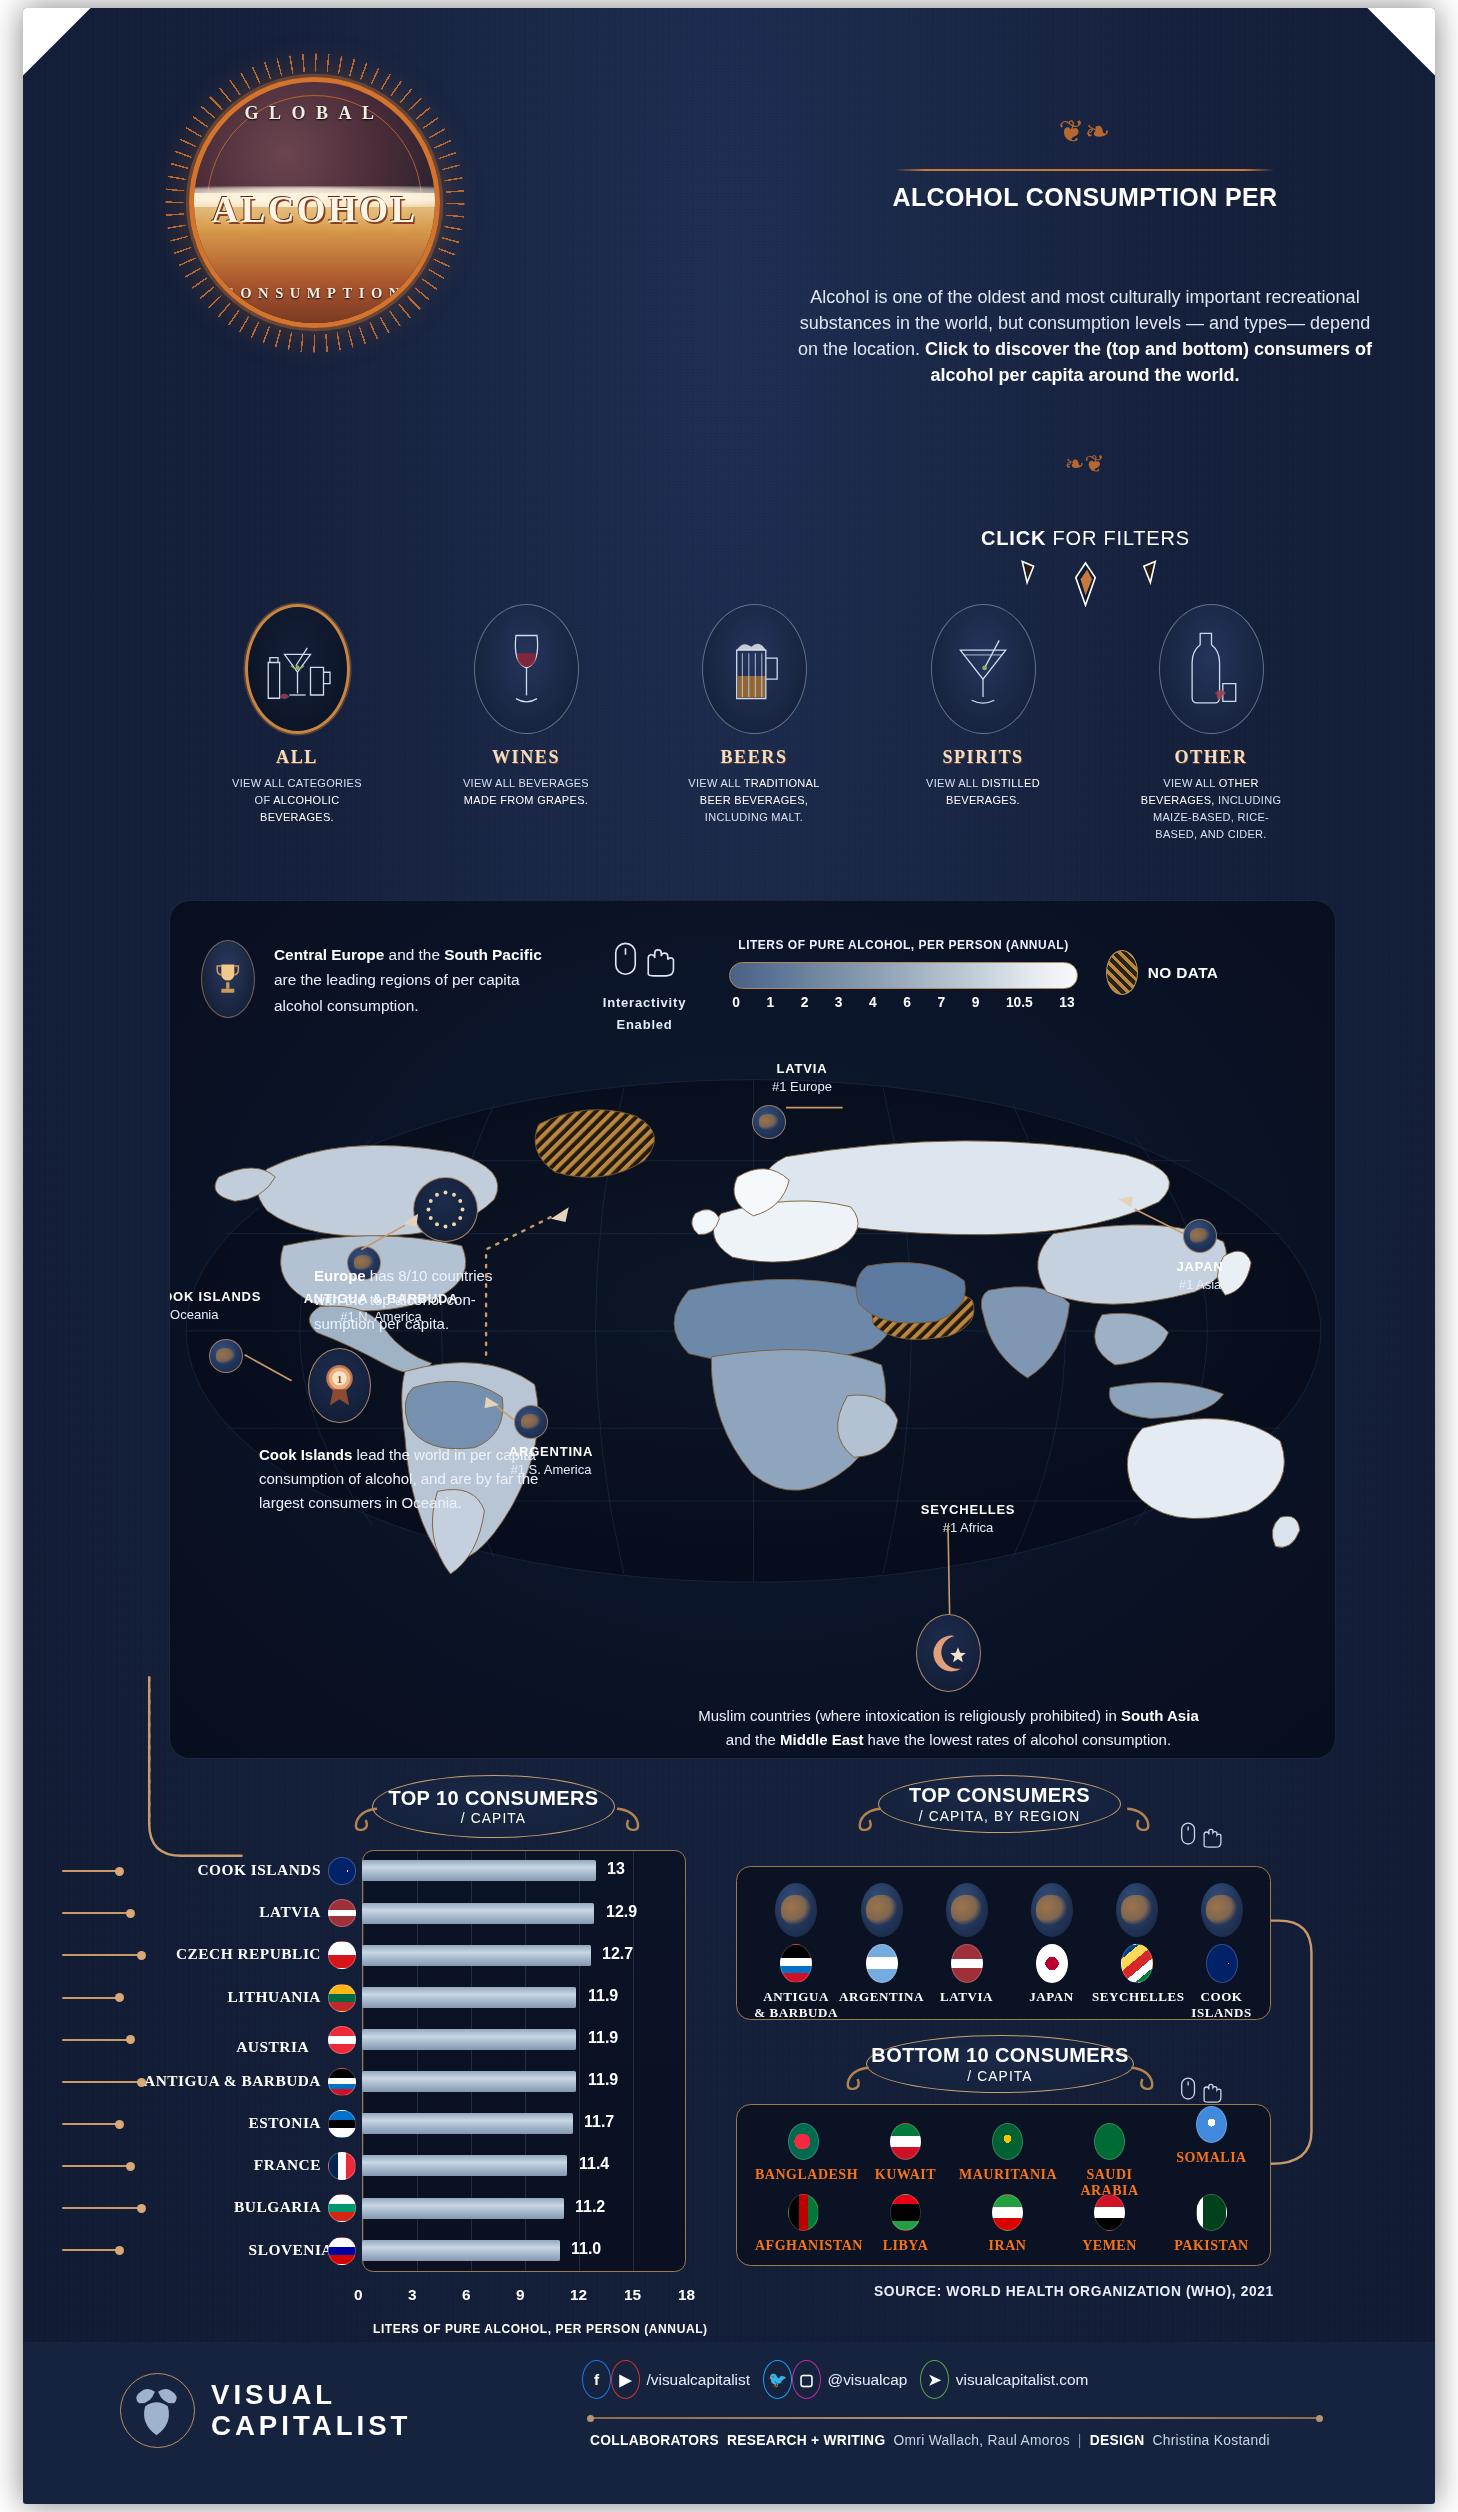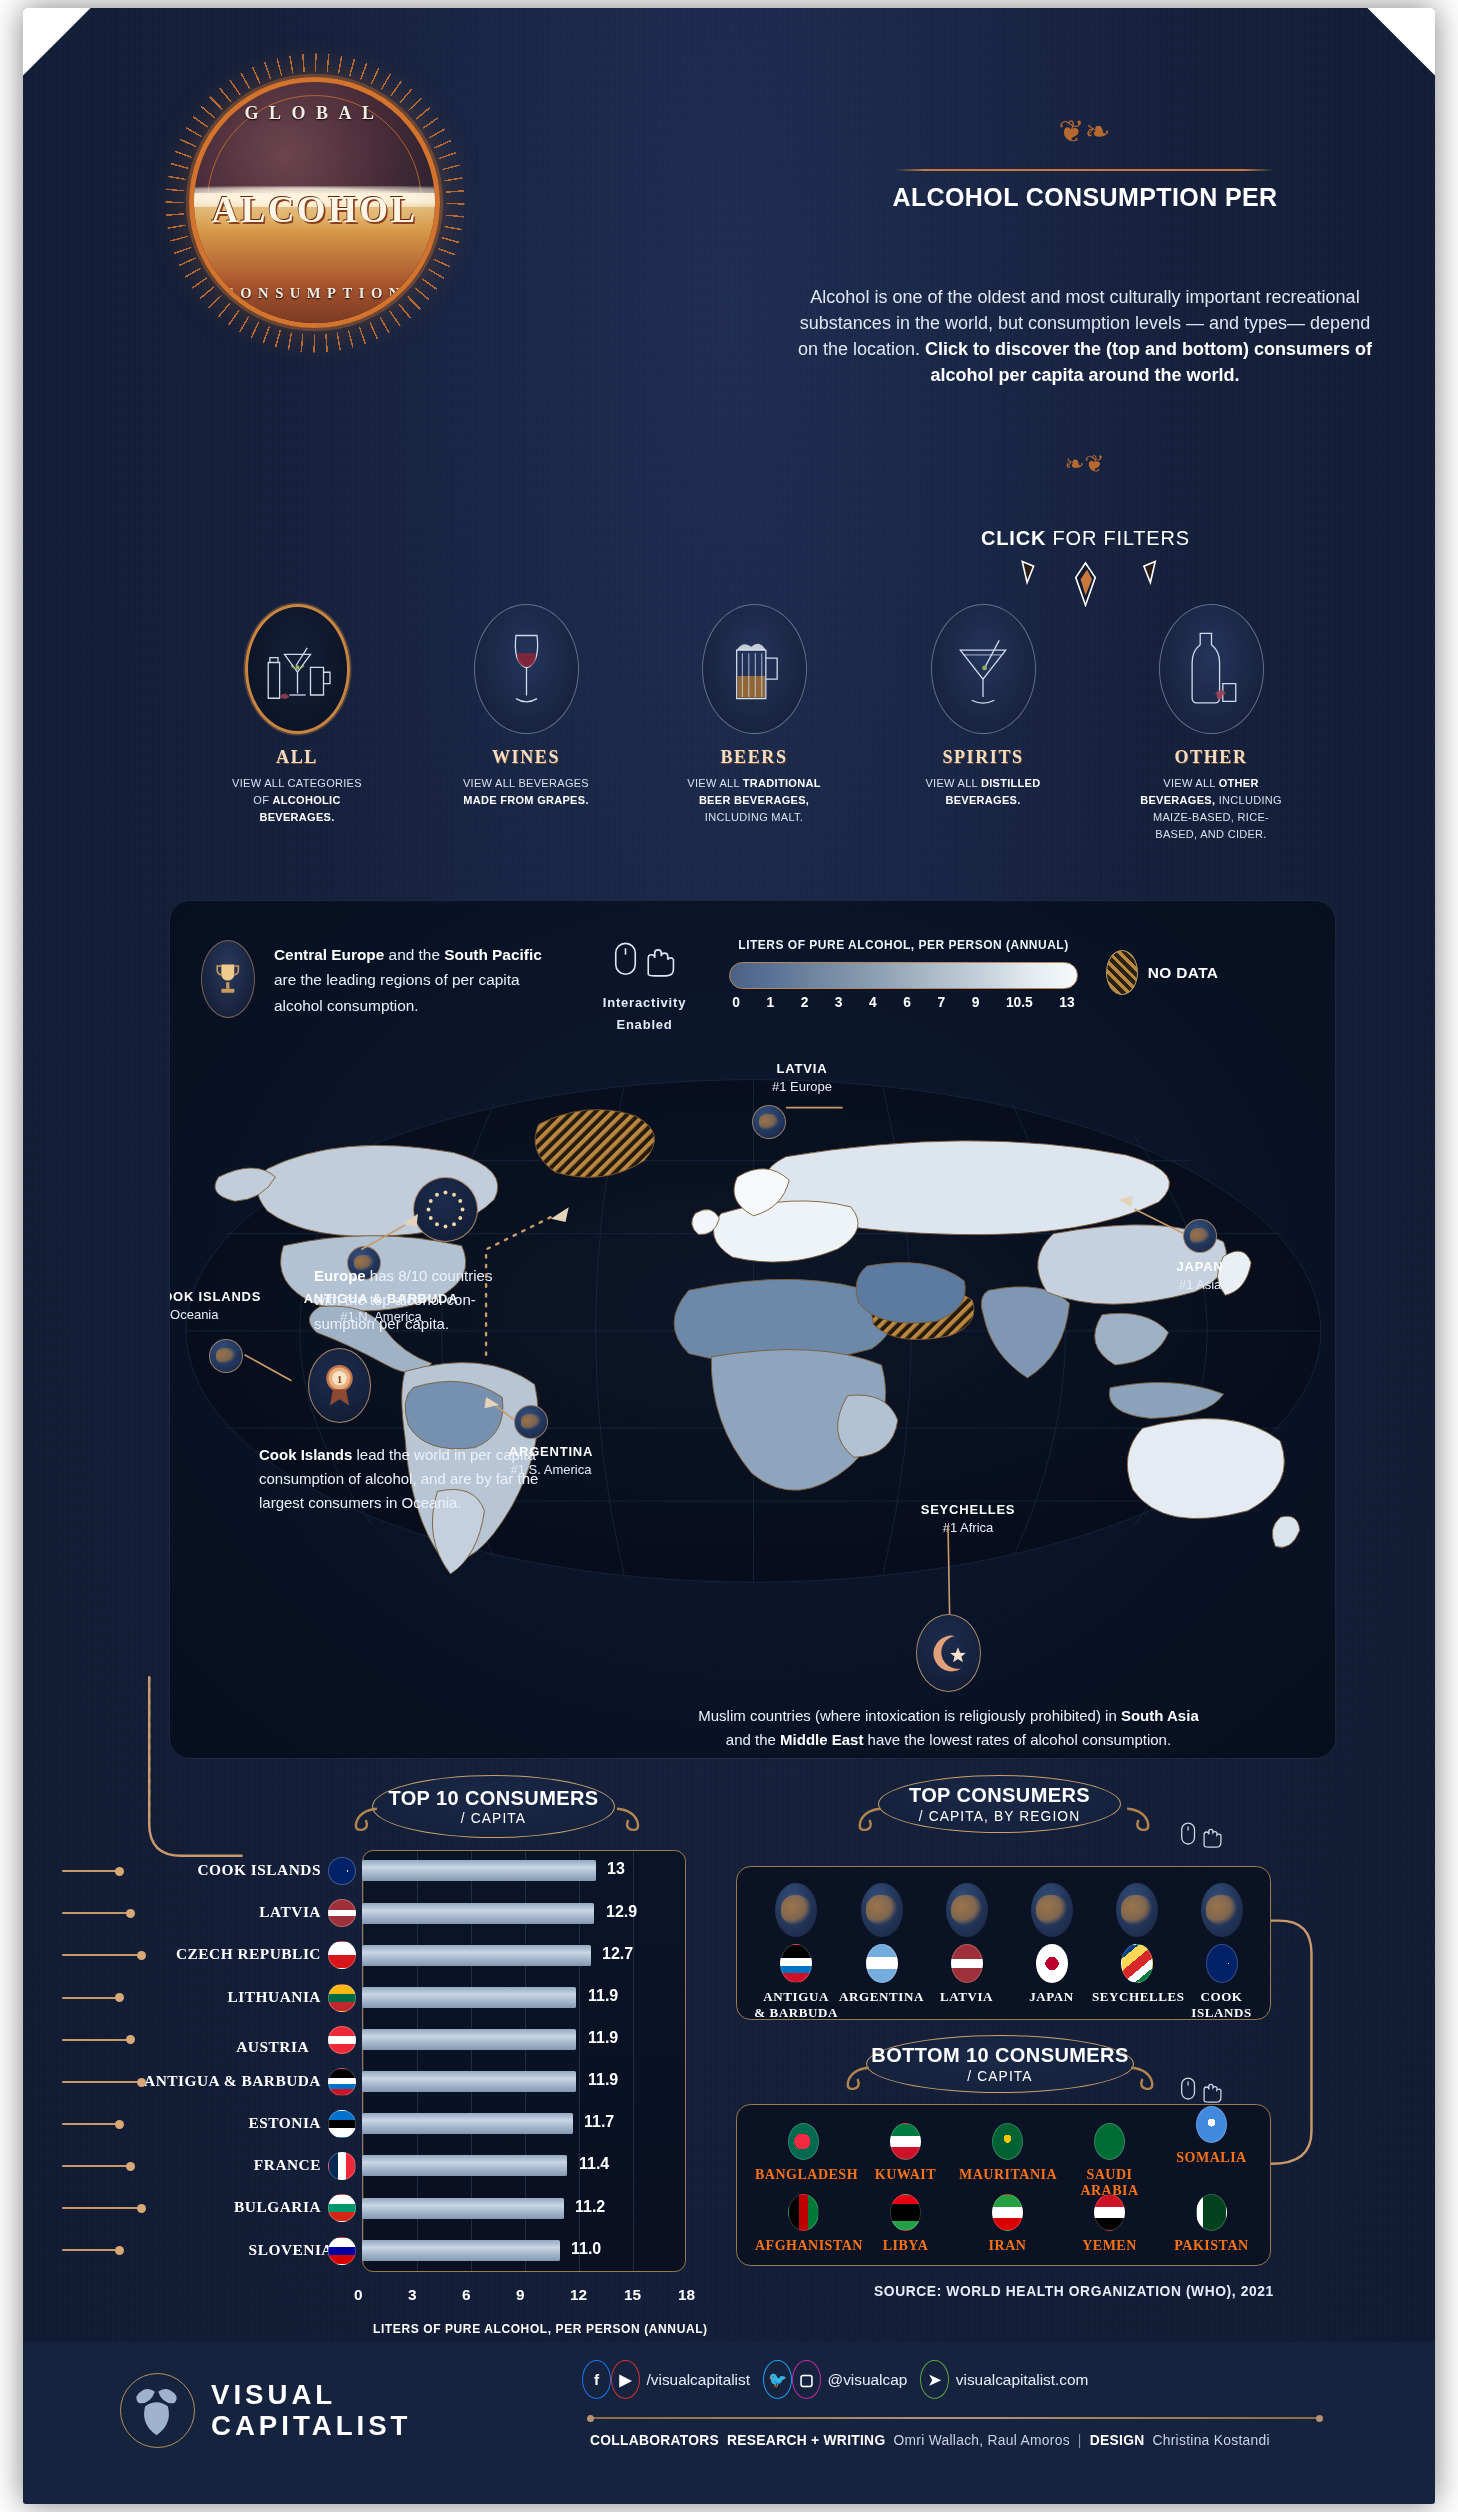--- a/index.html
+++ b/index.html
@@ -137,21 +137,21 @@
   }
   .filter-name {
     margin-top:13px; font-family:"Liberation Serif", serif; font-weight:700;
     font-size:18px; letter-spacing:1.6px; color:#f1ddc6;
     text-shadow: 0.8px 0.8px 0 #7b4a22;
   }
   .filter-desc {
     margin-top:6.5px; font-size:11px; line-height:1.55; color:#d7e0ee;
     letter-spacing:0.3px;
   }
-  .filter-desc b { color:#ffffff; font-weight:700; }
+  .filter-desc b { color:#ffffff; font-weight:400; }
 
   
   .glass { stroke:#cfdcee; fill:none; stroke-width:1.6; }
 
   
   .mappanel {
     position:absolute; left:146px; top:892px; width:1167px; height:859px;
     background: radial-gradient(ellipse at 50% 45%, #101b33 0%, #0a1326 60%, #070e1e 100%);
     border-radius:21px;
     border:0.8px solid rgba(120,150,190,.18);

